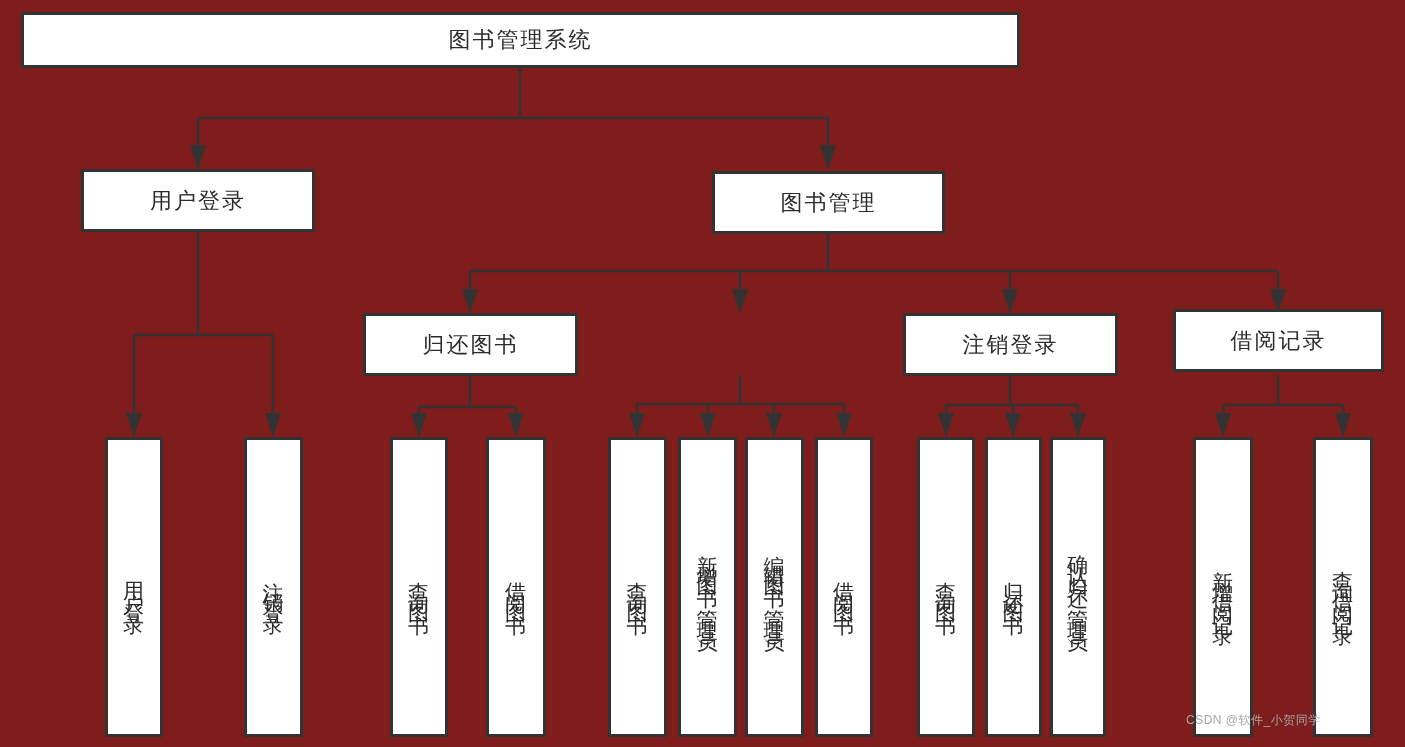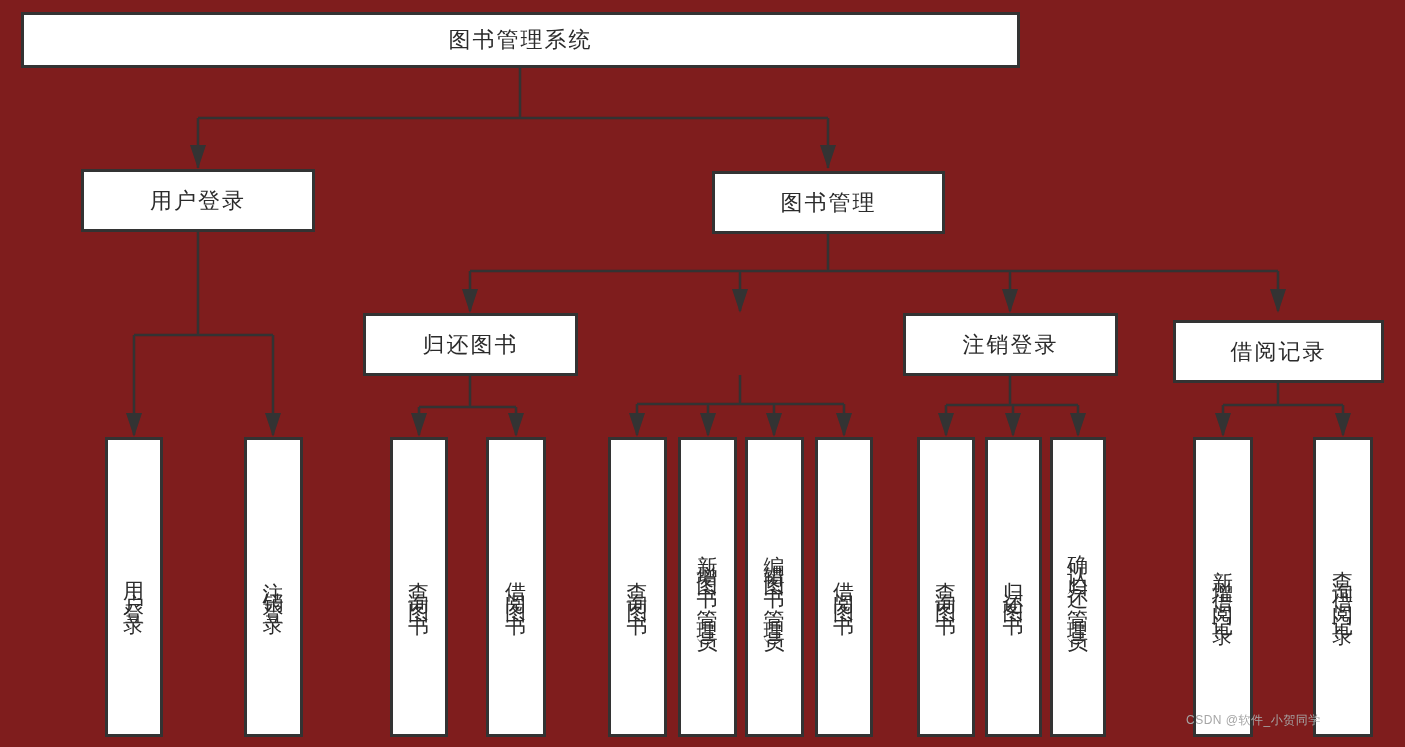--- a/index.html
+++ b/index.html
@@ -110,21 +110,21 @@
   <div class="node" style="left:712px;top:171px;width:233px;height:63px">
     <span class="hl">图书管理</span>
   </div>
 
   <div class="node" style="left:363px;top:313px;width:215px;height:63px">
     <span class="hl">归还图书</span>
   </div>
   <div class="node" style="left:903px;top:313px;width:215px;height:63px">
     <span class="hl">注销登录</span>
   </div>
-  <div class="node" style="left:1173px;top:320px;width:211px;height:63px">
+  <div class="node" style="left:1173px;top:309px;width:211px;height:63px">
     <span class="hl">借阅记录</span>
   </div>
 
   <div class="node" style="left:105px;top:437px;width:58px;height:300px">
     <span class="vl">用户登录</span>
   </div>
   <div class="node" style="left:244px;top:437px;width:59px;height:300px">
     <span class="vl">注销登录</span>
   </div>
 

